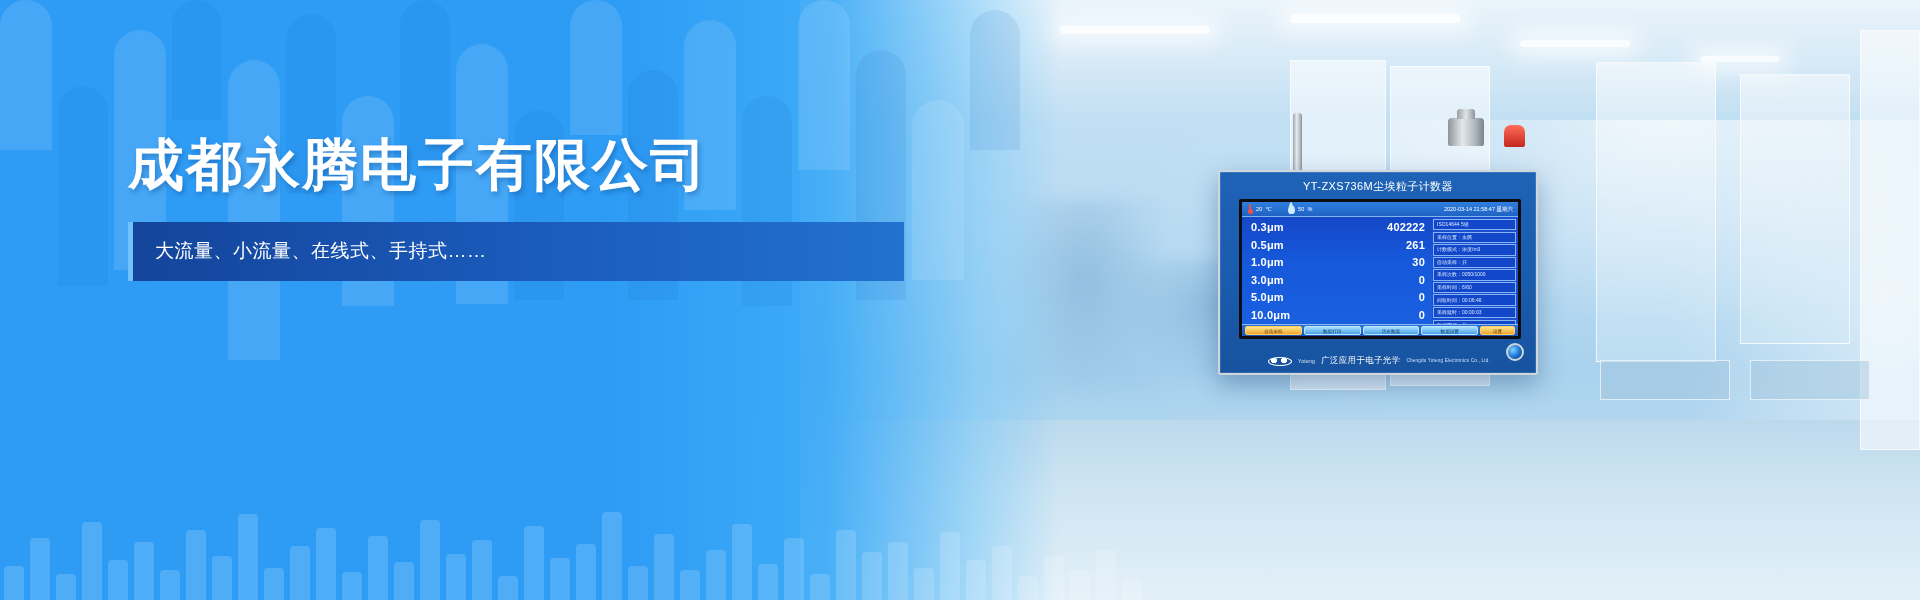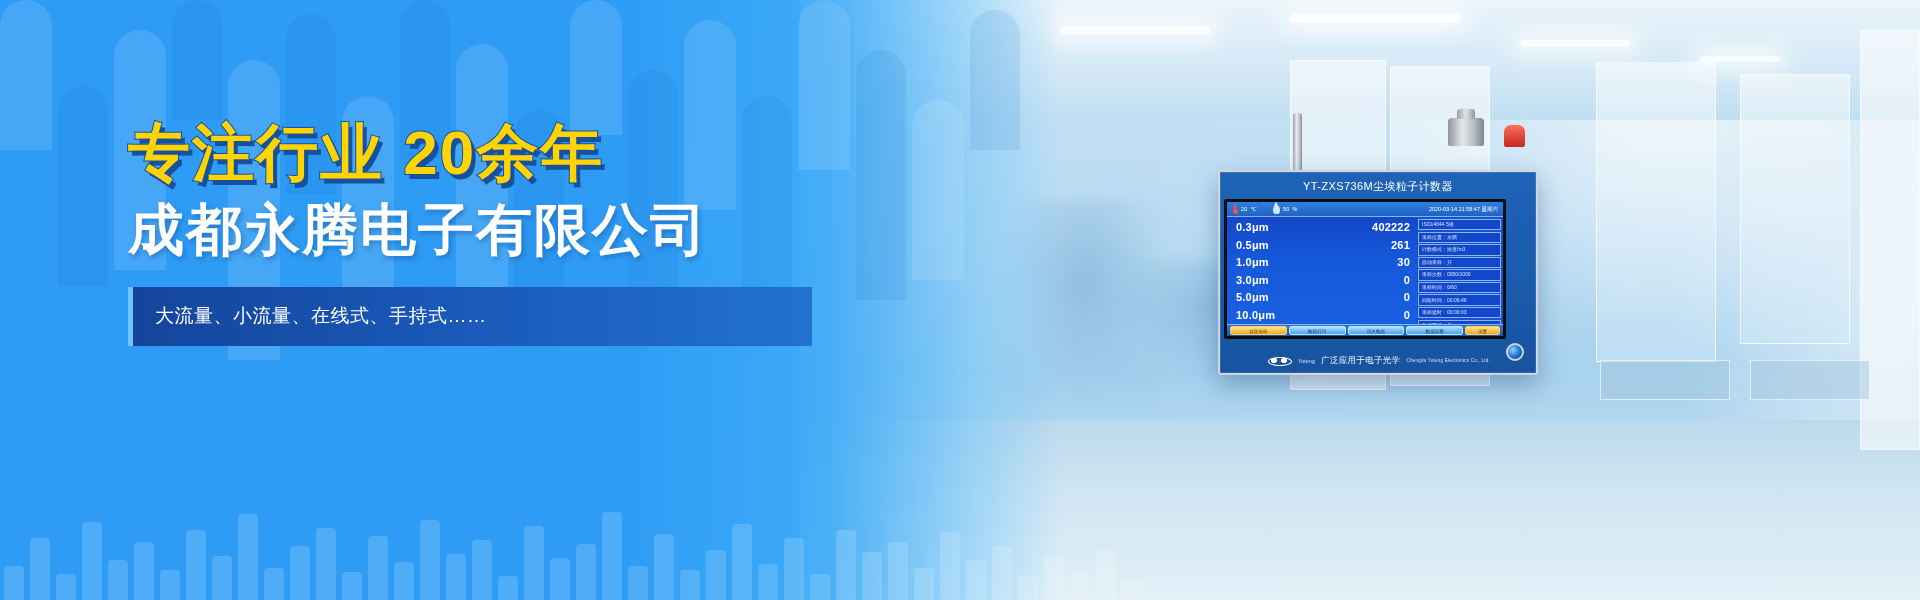--- a/index.html
+++ b/index.html
@@ -85,21 +85,21 @@
   }
   .h-white {
     margin-top:14px;
     font-size:56px; font-weight:bold; letter-spacing:2px;
     color:#ffffff; line-height:1.1;
     text-shadow:2px 3px 5px rgba(10,60,130,.35);
     white-space:nowrap;
   }
   .tagbox {
     margin-top:26px;
-    width:684px; padding:13px 22px 15px 22px;
+    width:776px; padding:13px 22px 15px 22px;
     background:linear-gradient(90deg,#14459b 0%,#1b5cbd 55%,#2272cf 100%);
     border-left:5px solid #6fc4ff;
   }
   .tagline {
     color:#ffffff; font-size:19px; line-height:1.65; letter-spacing:.5px;
     white-space:nowrap;
   }
 
   
   #device {
@@ -127,21 +127,21 @@
     position:absolute; left:1504px; top:125px; width:21px; height:22px;
     background:linear-gradient(180deg,#ff6d5a,#c3281c);
     border-radius:7px 7px 2px 2px;
   }
   .dev-title {
     position:absolute; left:0; right:0; top:7px;
     text-align:center; color:#ffffff;
     font-size:11px; letter-spacing:.4px;
   }
   .screen {
-    position:absolute; left:4px; top:27px; width:282px; height:140px;
+    position:absolute; left:19px; top:27px; width:282px; height:140px;
     background:#0b1f4a; border:3px solid #0b0d12; border-radius:2px;
     overflow:hidden;
   }
   .scr-top {
     height:15px; background:linear-gradient(180deg,#2f7fe0,#1f63c4);
     display:flex; align-items:center; gap:4px; padding:0 5px;
     border-bottom:1px solid #7fb5ea;
   }
   .scr-top .pill { display:flex; align-items:center; gap:3px; }
   .therm {
@@ -308,21 +308,20 @@
     <div class="bbar" style="left:966px;width:20px;height:40px;"></div>
     <div class="bbar" style="left:992px;width:20px;height:54px;"></div>
     <div class="bbar" style="left:1018px;width:20px;height:24px;"></div>
     <div class="bbar" style="left:1044px;width:20px;height:44px;"></div>
     <div class="bbar" style="left:1070px;width:20px;height:30px;"></div>
     <div class="bbar" style="left:1096px;width:20px;height:50px;"></div>
     <div class="bbar" style="left:1122px;width:20px;height:22px;"></div>
   </div>
 
   <div class="copy">
-    <div class="h-yellow">专注行业 20余年</div>
     <div class="h-white">成都永腾电子有限公司</div>
     <div class="tagbox">
       <div class="tagline">大流量、小流量、在线式、手持式……</div>
     </div>
   </div>
 
   <div class="probe"></div>
   <div class="isokinetic"></div>
   <div class="alarm"></div>
 

